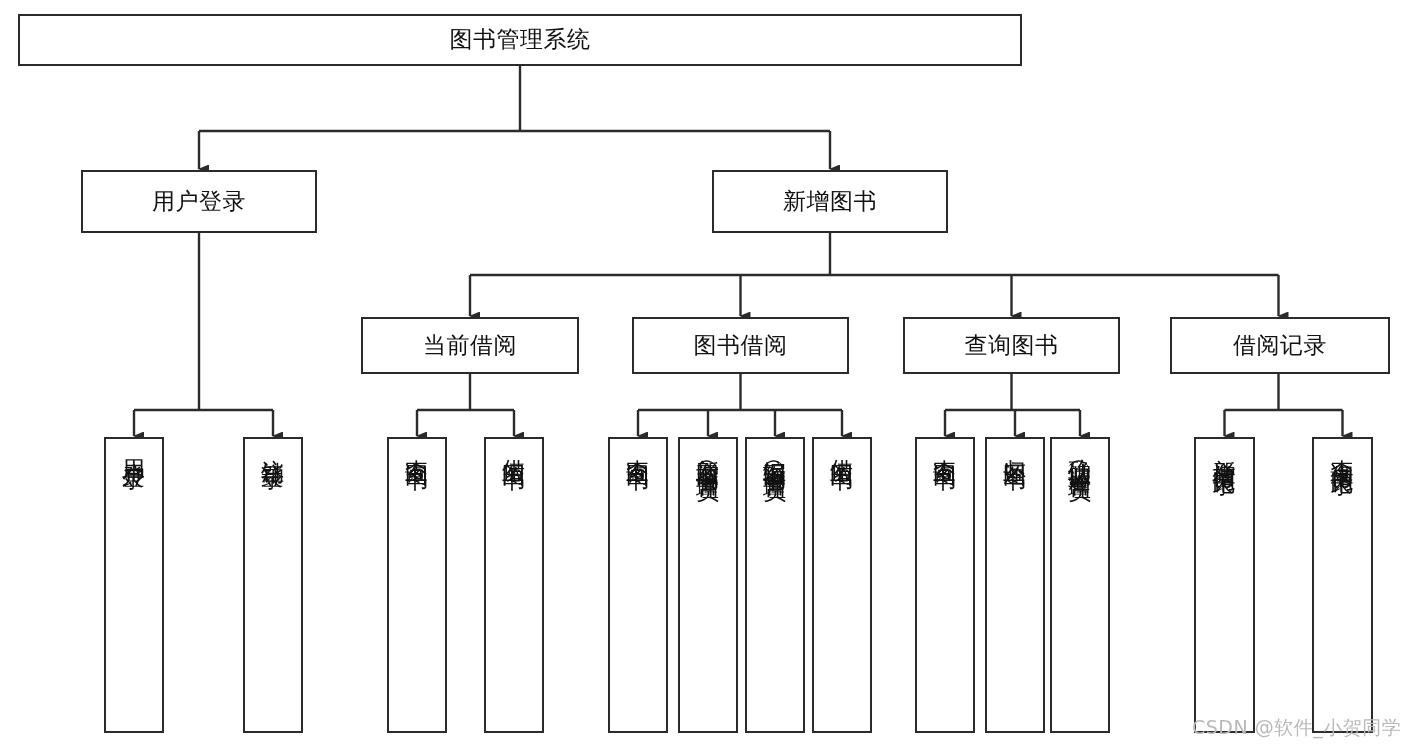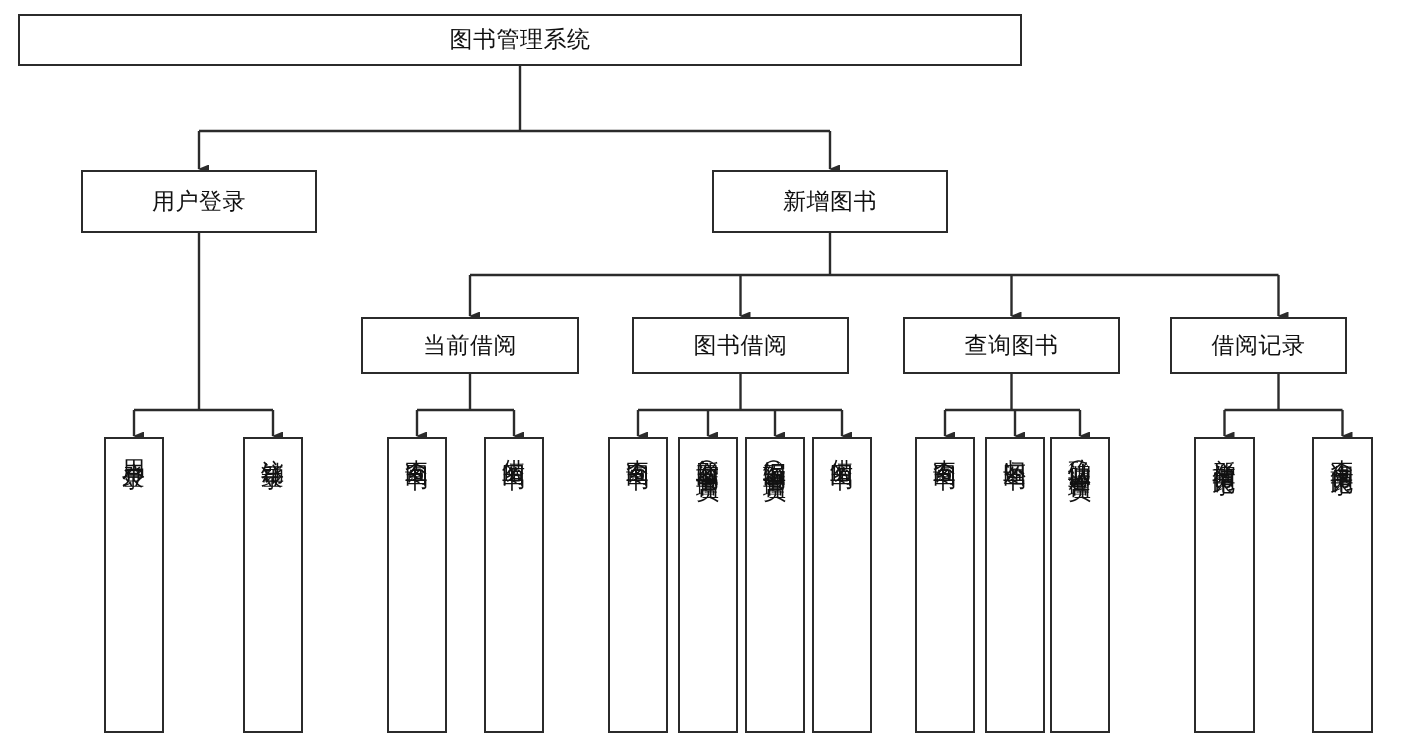--- a/index.html
+++ b/index.html
@@ -130,21 +130,21 @@
       </div>
       <div class="node-box horizontal" style="left: 361px; top: 317px; width: 218px; height: 57px;">
         <span class="node-label-h">当前借阅</span>
       </div>
       <div class="node-box horizontal" style="left: 632px; top: 317px; width: 217px; height: 57px;">
         <span class="node-label-h">图书借阅</span>
       </div>
       <div class="node-box horizontal" style="left: 903px; top: 317px; width: 217px; height: 57px;">
         <span class="node-label-h">查询图书</span>
       </div>
-      <div class="node-box horizontal" style="left: 1170px; top: 317px; width: 177px; height: 57px;">
+      <div class="node-box horizontal" style="left: 1170px; top: 317px; width: 220px; height: 57px;">
         <span class="node-label-h">借阅记录</span>
       </div>
       <div class="node-box vertical" style="left: 104px; top: 437px; width: 60px; height: 296px;">
         <span class="node-label-v">用户登录</span>
       </div>
       <div class="node-box vertical" style="left: 243px; top: 437px; width: 60px; height: 296px;">
         <span class="node-label-v">注销登录</span>
       </div>
       <div class="node-box vertical" style="left: 387px; top: 437px; width: 60px; height: 296px;">
         <span class="node-label-v">查询图书</span>
@@ -174,14 +174,15 @@
         <span class="node-label-v">确认归还（管理员）</span>
       </div>
       <div class="node-box vertical" style="left: 1194px; top: 437px; width: 61px; height: 296px;">
         <span class="node-label-v">新增借阅记录</span>
       </div>
       <div class="node-box vertical" style="left: 1312px; top: 437px; width: 61px; height: 296px;">
         <span class="node-label-v">查询借阅记录</span>
       </div>
     </div>
 
+  <div class="watermark" style="left: 1192px; top: 715px; color: rgb(185, 185, 185);">CSDN @软件_小贺同学</div>
 
 </div>
 
 </body></html>

